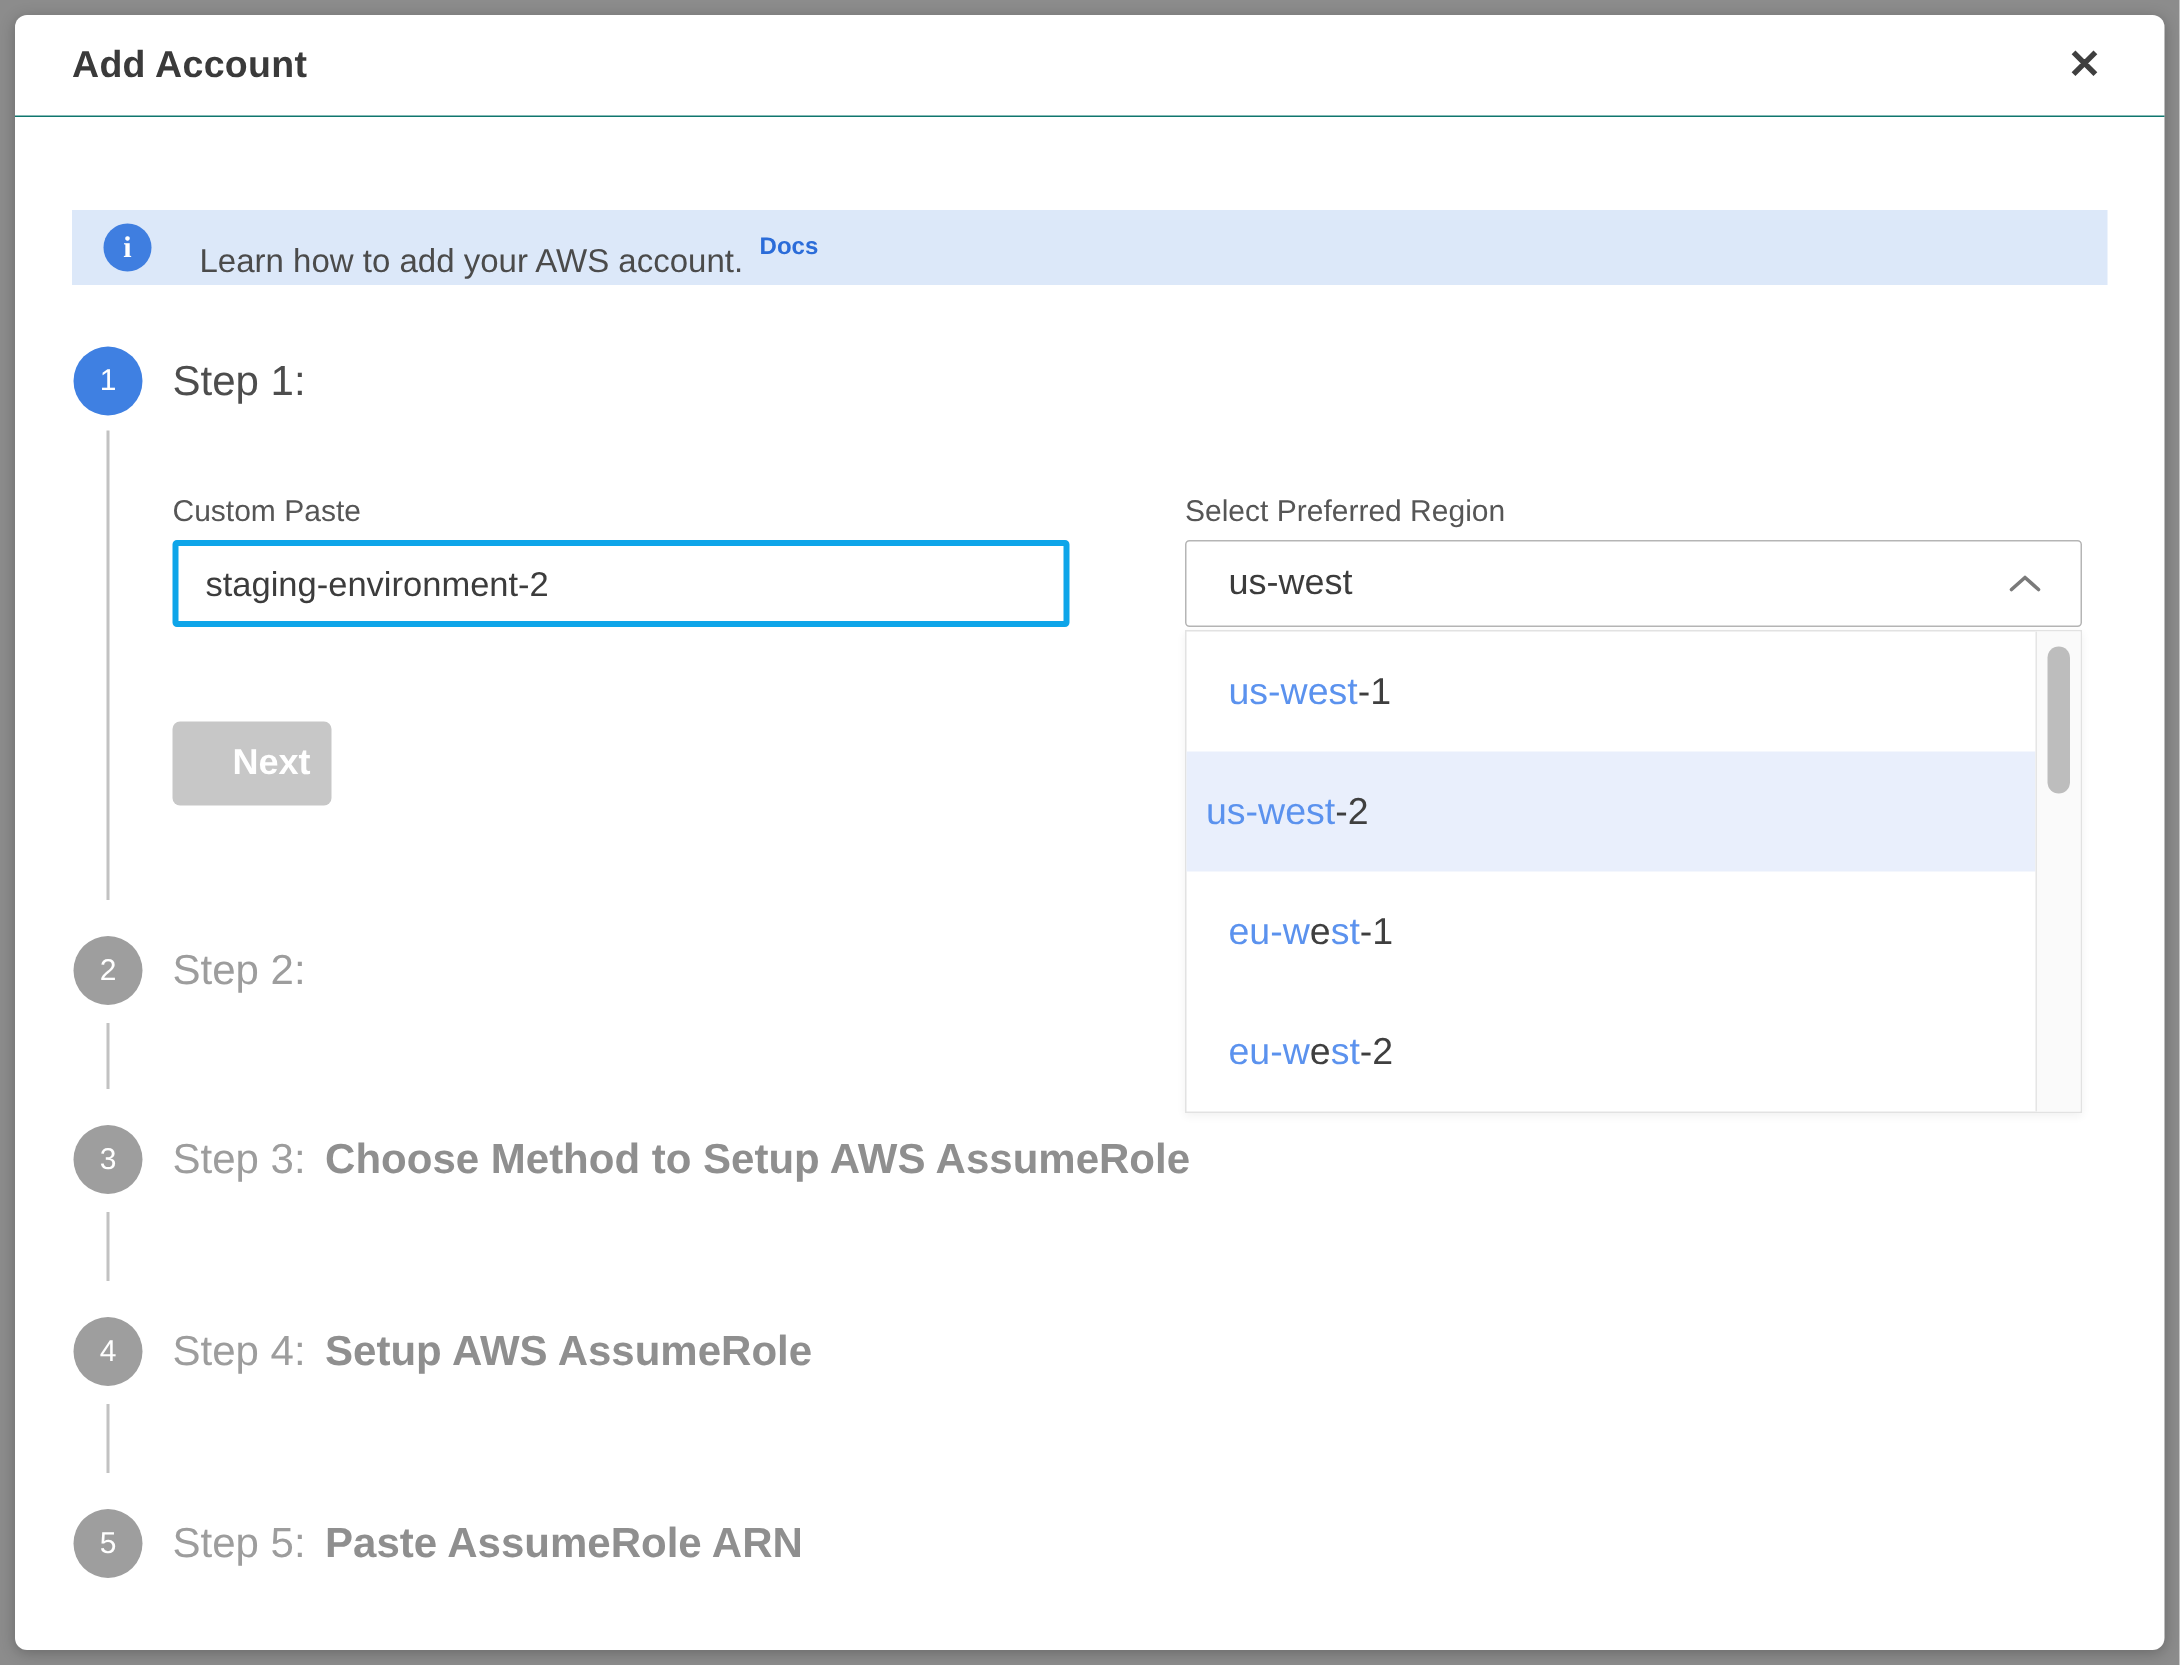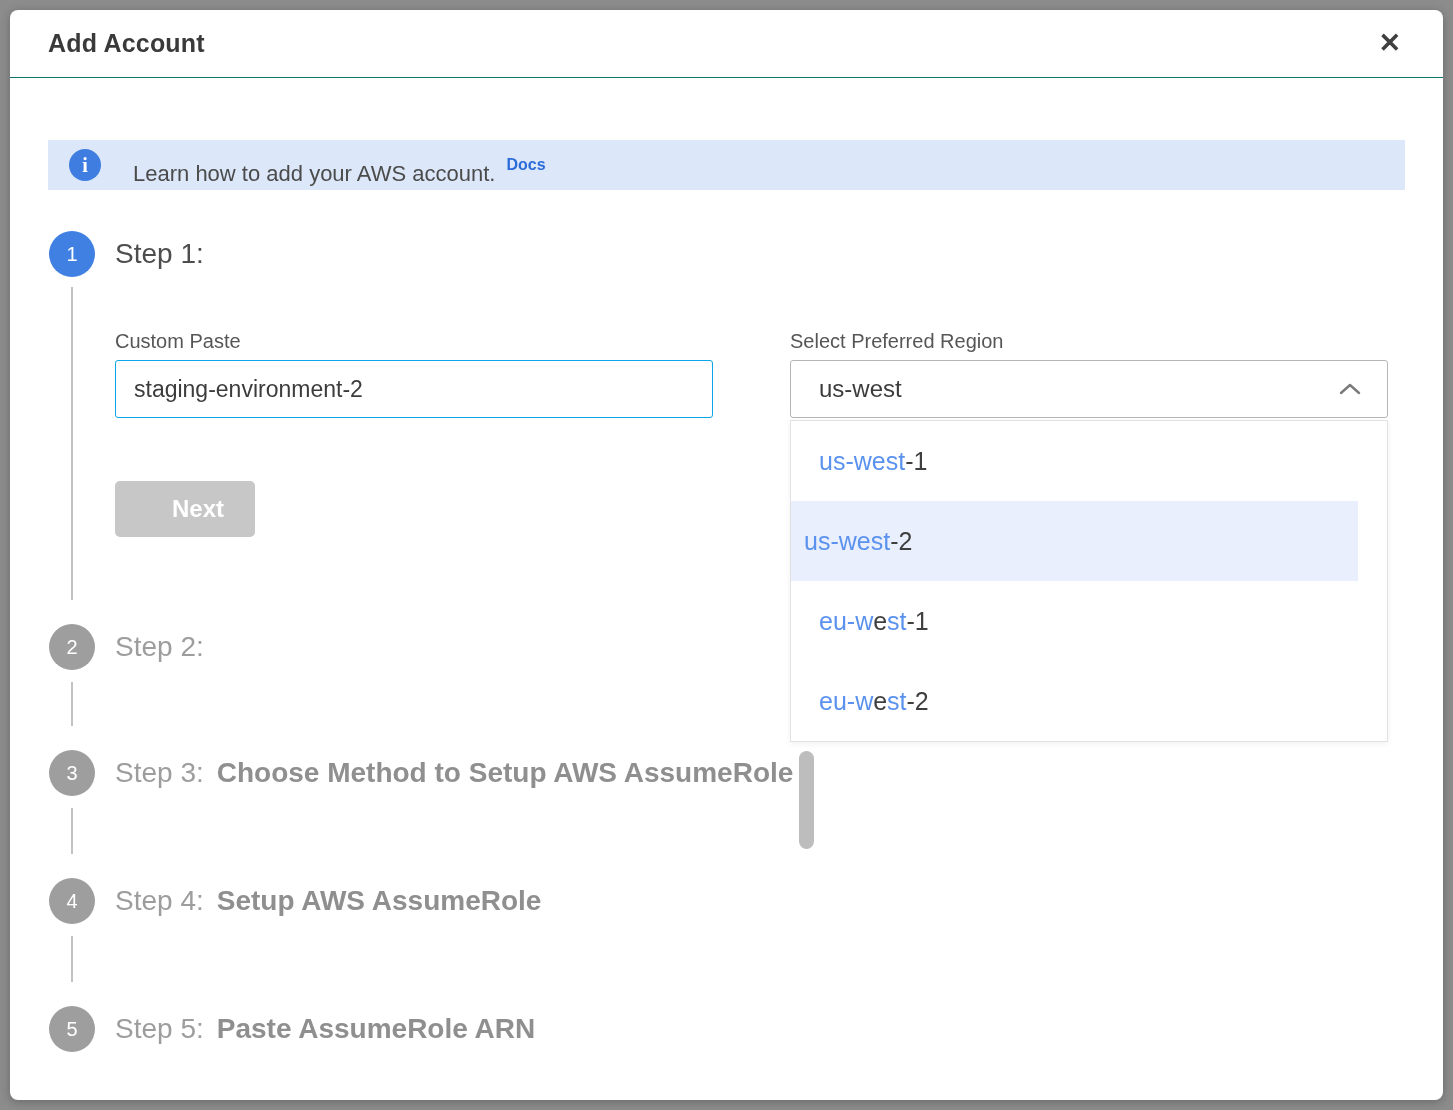--- a/index.html
+++ b/index.html
@@ -127,21 +127,21 @@
   .field-label {
     position: absolute;
     top: 320px;
     font-size: 20px;
     color: #565656;
   }
   .text-input {
     position: absolute;
     top: 350px;
     height: 58px;
-    border: 1px solid #0ea5e9;
+    border: 4px solid #0ea5e9;
     border-radius: 3px;
     background: #ffffff;
     font-family: inherit;
     font-size: 23px;
     color: #3c3c3c;
     padding: 0 18px;
   }
   .combobox {
     position: absolute;
     left: 780px; top: 350px;
@@ -155,41 +155,40 @@
     cursor: pointer;
   }
   .combobox-value {
     font-size: 24px;
     color: #3c3c3c;
   }
   .chevron-up { margin-left: auto; display: flex; }
   .next-btn {
     position: absolute;
     left: 105px; top: 471px;
-    width: 140px; height: 56px;
+    width: 106px; height: 56px;
     background: #c7c7c7;
     border: none;
     border-radius: 5px;
     color: #ffffff;
     font-family: inherit;
     font-size: 24px;
     font-weight: 700;
     cursor: default;
     padding-left: 26px;
   }
   
   .dropdown-panel {
     position: absolute;
     left: 780px; top: 410px;
     width: 598px; height: 322px;
     background: #ffffff;
     border: 1px solid #e2e2e2;
     box-shadow: 0 2px 6px rgba(0,0,0,0.06);
     display: flex;
-    flex-direction: column;
   }
   .dropdown-list { width: 567px; }
   .dropdown-option {
     height: 80px;
     display: flex;
     align-items: center;
     padding-left: 28px;
     font-size: 25px;
     cursor: pointer;
   }

